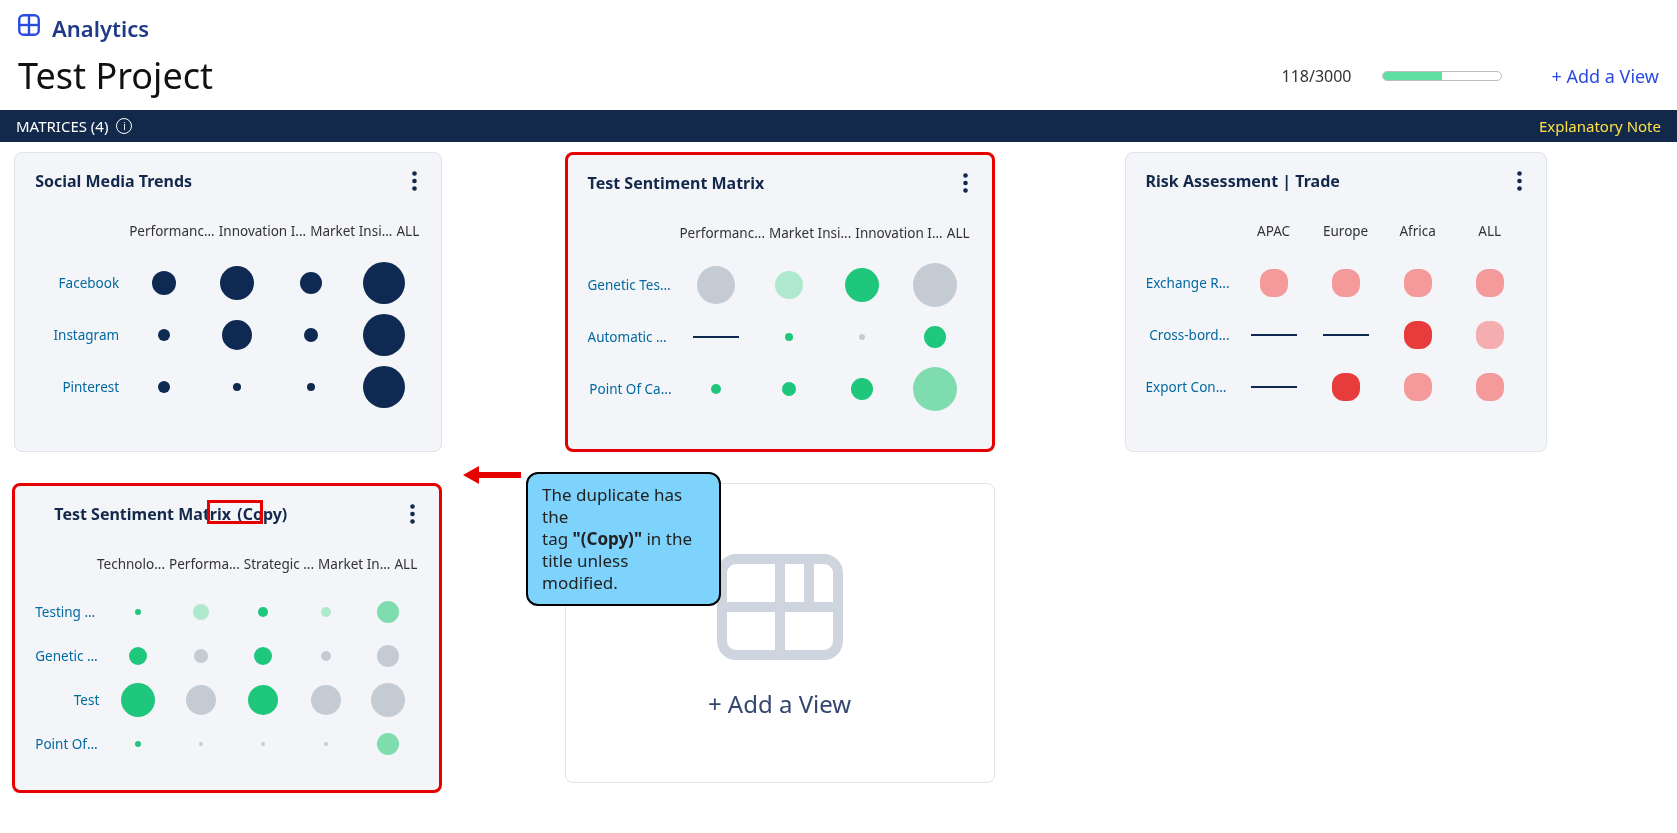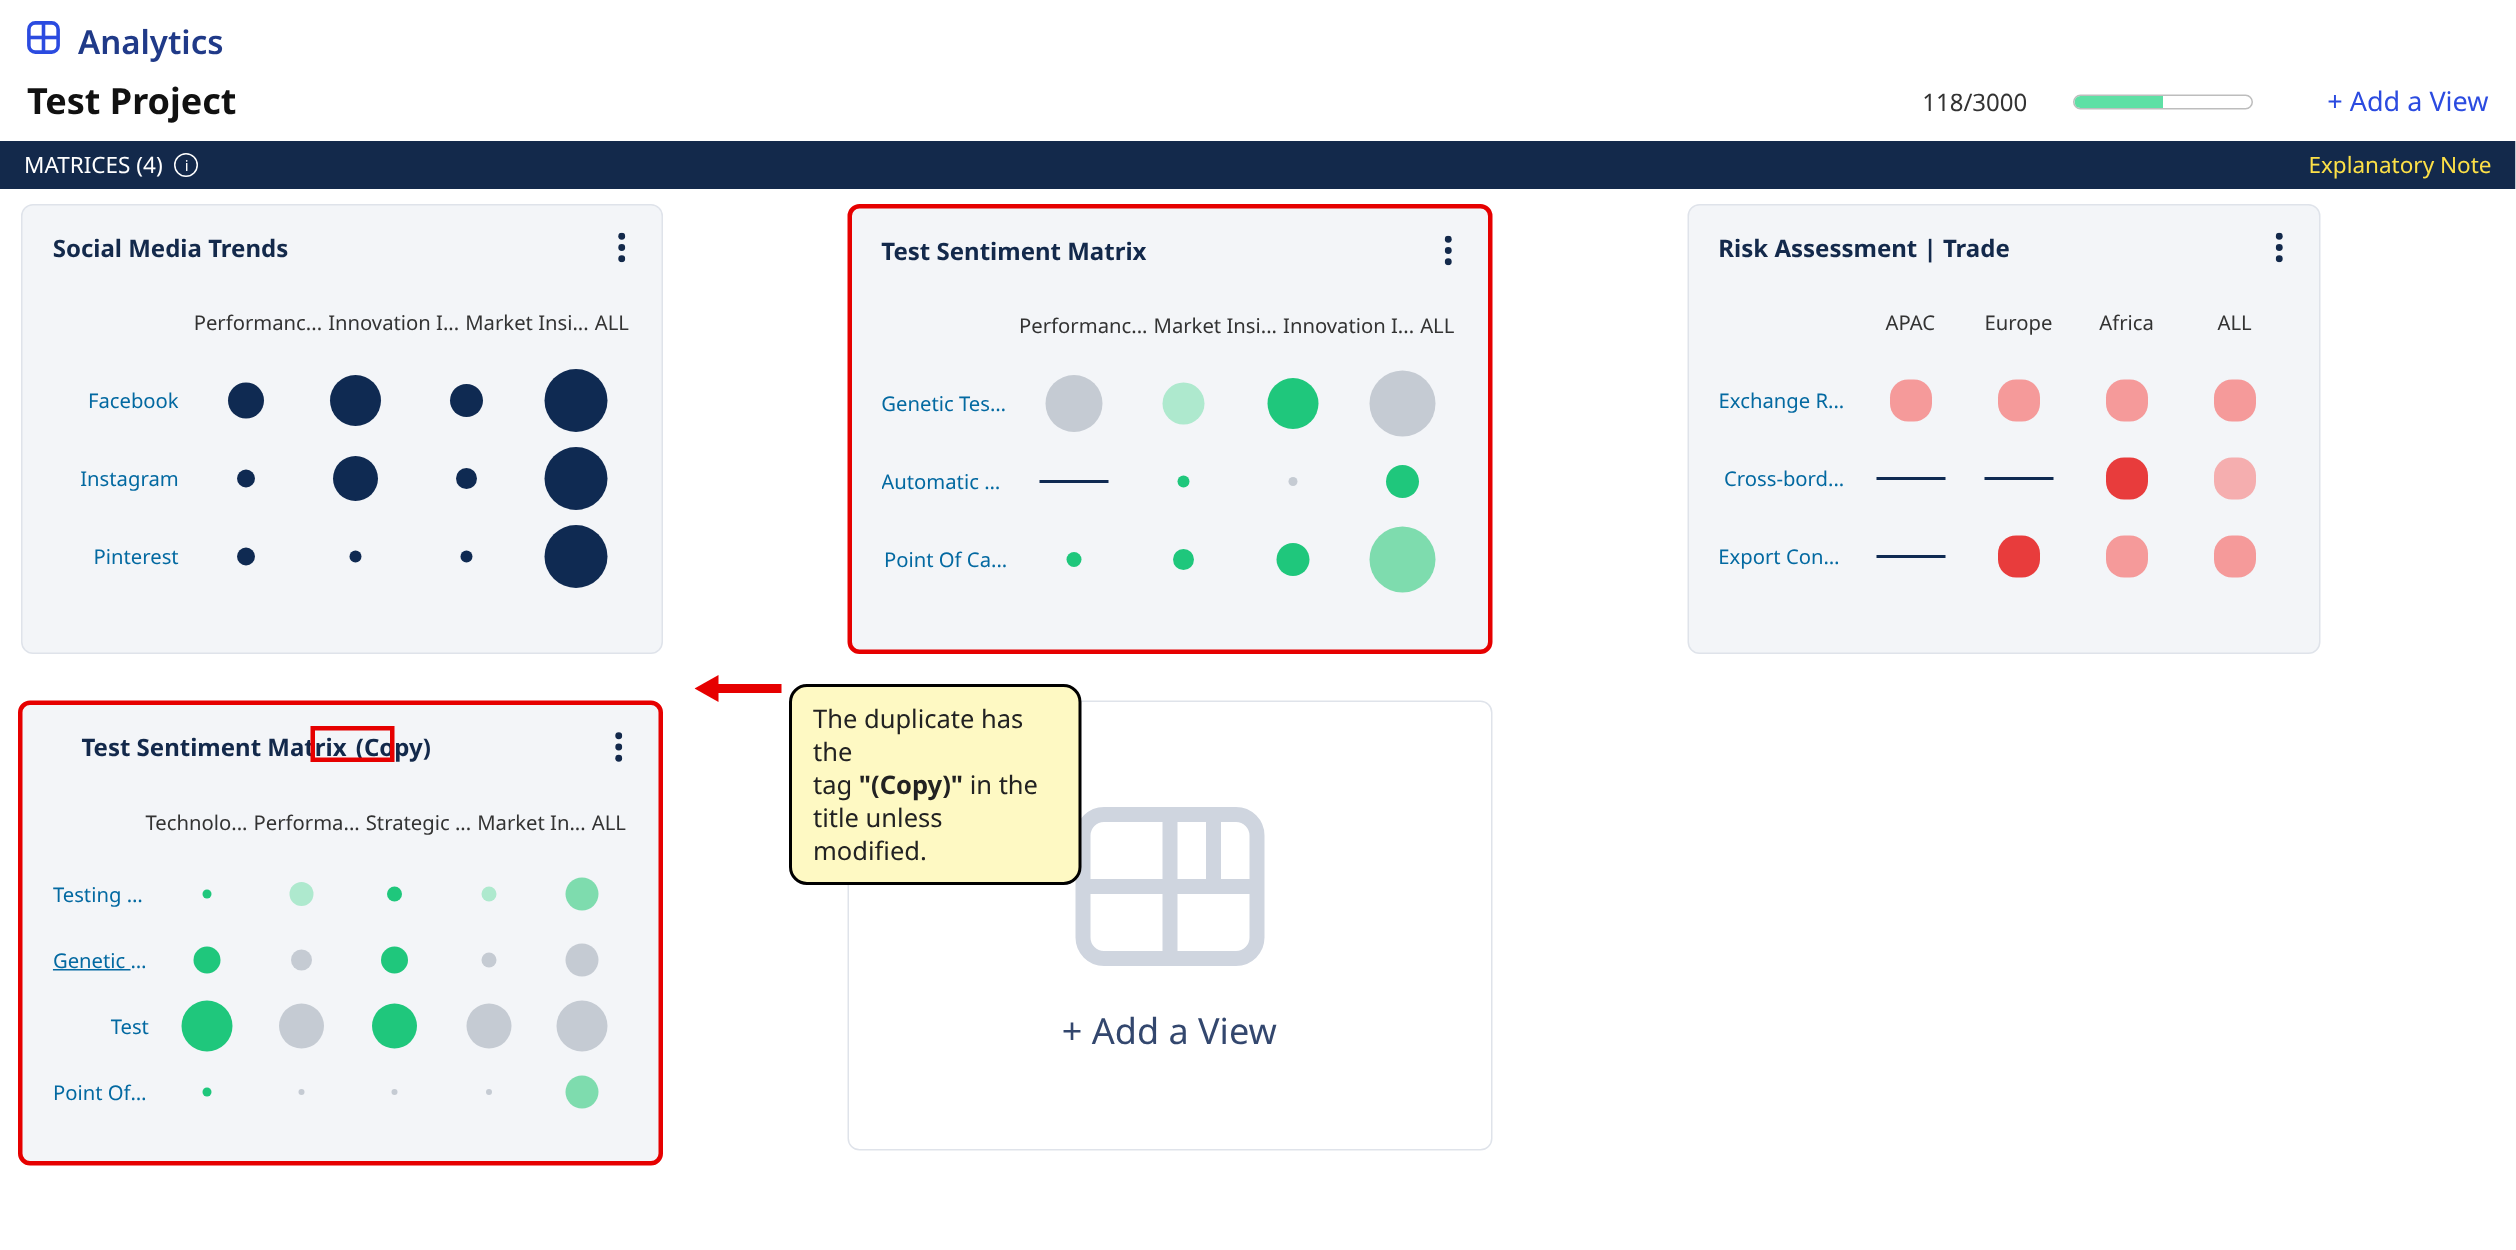--- a/index.html
+++ b/index.html
@@ -24,21 +24,21 @@
   html,body{margin:0;padding:0;font-family:system-ui,-apple-system,Segoe UI,Roboto,Arial,sans-serif;color:var(--text);background:#fff;width:1677px;}
   body{position:relative;}
 
   
   .brand{display:flex;align-items:center;gap:10px;padding:12px 16px 6px 16px;color:var(--link);}
   .brand svg{width:26px;height:26px;}
   .brand-text{font-size:22px;font-weight:600;color:#203a88;}
 
   
   .title-row{display:flex;align-items:center;padding:2px 18px 10px 18px;gap:20px;}
-  .title{font-size:24px;font-weight:700;color:#111;flex:0 0 auto;}
+  .title{font-size:36px;font-weight:400;color:#111;flex:0 0 auto;}
   .spacer{flex:1 1 auto;}
   .counter{font-size:16px;color:#333;margin-right:10px;}
   .progress-wrap{width:120px;height:10px;border:1px solid #bdbdbd;border-radius:5px;overflow:hidden;background:#fff;margin-right:30px;}
   .progress-bar{height:100%;background:var(--progress);width:50%;}
   .add-view-link{color:var(--link);font-size:18px;cursor:pointer;}
 
   
   .darkbar{background:var(--navy);color:#fff;display:flex;align-items:center;padding:6px 16px;font-size:15px;}
   .darkbar-left{display:flex;align-items:center;gap:8px;}
   .info-circle{width:16px;height:16px;border:1.5px solid #fff;border-radius:50%;display:inline-flex;align-items:center;justify-content:center;font-size:10px;}
@@ -72,21 +72,21 @@
   .dash-line{width:46px;height:2px;background:#0f2a52;}
 
   
   .placeholder-card{border:1px solid var(--card-border);border-radius:8px;width:430px;height:300px;display:flex;flex-direction:column;align-items:center;justify-content:center;color:#415074;cursor:pointer;}
   .placeholder-card svg{color:#cfd5df;}
   .placeholder-card .plabel{font-size:24px;margin-top:20px;color:#33476e;}
 
   
   .copy-red-box{position:absolute;border:3px solid #e60000;pointer-events:none;}
   .arrow-red{position:absolute;color:var(--arrow-red);pointer-events:none;}
-  .callout{position:absolute;border:2.5px solid #000;border-radius:12px;background:#fef9c3;padding:10px 14px;font-size:17px;line-height:1.3;}
+  .callout{position:absolute;border:2.5px solid #000;border-radius:12px;background:#7dd3fc;padding:10px 14px;font-size:17px;line-height:1.3;}
 
   
   .scroll-area::-webkit-scrollbar{width:16px;}
   .scroll-area::-webkit-scrollbar-track{background:#f4f4f4;}
   .scroll-area::-webkit-scrollbar-thumb{background:#c1c1c1;border-radius:2px;}
   .scroll-area::-webkit-scrollbar-button{height:16px;background:#f4f4f4;}
 </style>
 </head>
 <body>
 
@@ -429,21 +429,21 @@
                 </div>
               <div class="mcol">
                   <div class="bubble" style="width:10px;height:10px;background:var(--bubble-green-light)"></div>
                 </div>
               <div class="mcol">
                   <div class="bubble" style="width:22px;height:22px;background:var(--bubble-green-soft)"></div>
                 </div>
             </div>
           </div>
           <div class="mrow" style="height:44px;">
-            <div class="rowlabel" style="width:72px;text-decoration:underline;">Genetic T...</div>
+            <div class="rowlabel" style="width:72px;">Genetic T...</div>
             <div class="mcells">
               <div class="mcol">
                   <div class="bubble" style="width:18px;height:18px;background:var(--bubble-green)"></div>
                 </div>
               <div class="mcol">
                   <div class="bubble" style="width:14px;height:14px;background:var(--bubble-grey)"></div>
                 </div>
               <div class="mcol">
                   <div class="bubble" style="width:18px;height:18px;background:var(--bubble-green)"></div>
                 </div>

